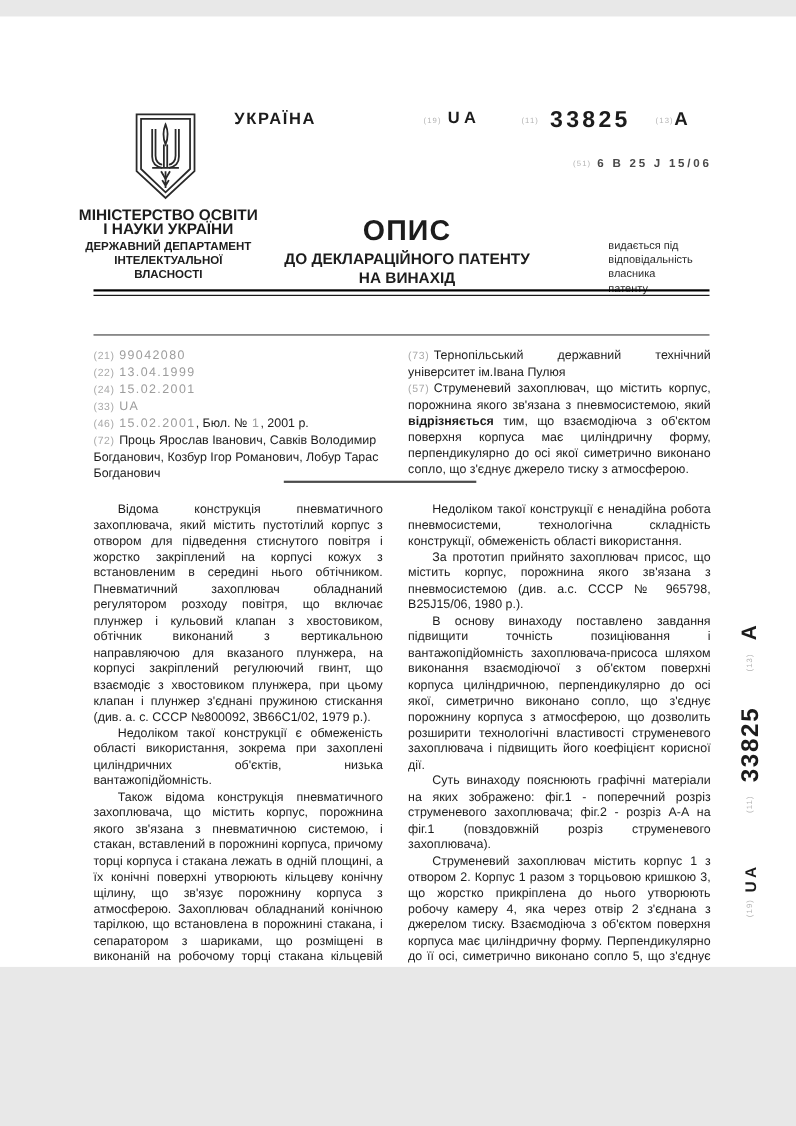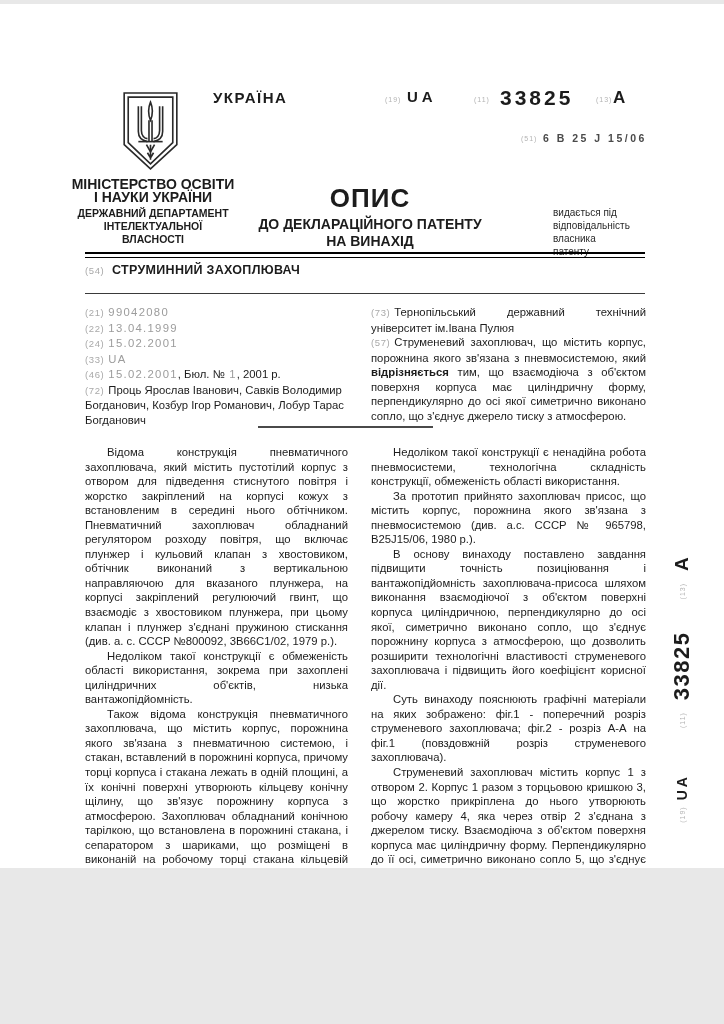--- a/index.html
+++ b/index.html
@@ -1,19 +1,19 @@
 <!DOCTYPE html>
 <html><head>
 <meta charset="utf-8">
 <style>
   html,body{margin:0;padding:0;background:#e8e8e8;}
   .page{
     position:relative;width:724px;height:864px;background:#ffffff;
     font-family:"Liberation Sans",sans-serif;color:#1c1c1c;overflow:hidden;
-    margin:4px auto;
+    margin:15px auto;
   }
   .abs{position:absolute;}
   .pre{white-space:pre-line;}
   .b{font-weight:700;}
   .code{color:#a9a9a9;font-size:9.5px;letter-spacing:0.6px;margin-right:4px;font-weight:400;}
   .faintval{color:#9c9c9c;letter-spacing:1.3px;}
   
   .country{left:213px;top:85px;font-size:15px;font-weight:700;letter-spacing:1.5px;}
   .hcode-lbl{color:#b3b3b3;font-size:7px;letter-spacing:1px;}
   .ua-val{font-size:15px;font-weight:700;letter-spacing:4px;}
@@ -89,24 +89,20 @@
   <div class="abs doc-type">ОПИС</div>
   <div class="abs doc-subtitle pre">ДО ДЕКЛАРАЦІЙНОГО ПАТЕНТУ
 НА ВИНАХІД</div>
   <div class="abs disclaimer pre">видається під
 відповідальність
 власника
 патенту</div>
 
   <div class="abs rule-double"></div>
 
-  <div class="abs title-line">
-    <span class="code">(54)</span>
-    <span>СТРУМИННИЙ ЗАХОПЛЮВАЧ</span>
-  </div>
   <div class="abs rule-thin"></div>
 
   <div class="abs colL bib">
     <div class="bib-item">
       <span class="code">(21)</span><span class="faintval">99042080</span>
     </div>
     <div class="bib-item">
       <span class="code">(22)</span><span class="faintval">13.04.1999</span>
     </div>
     <div class="bib-item">

